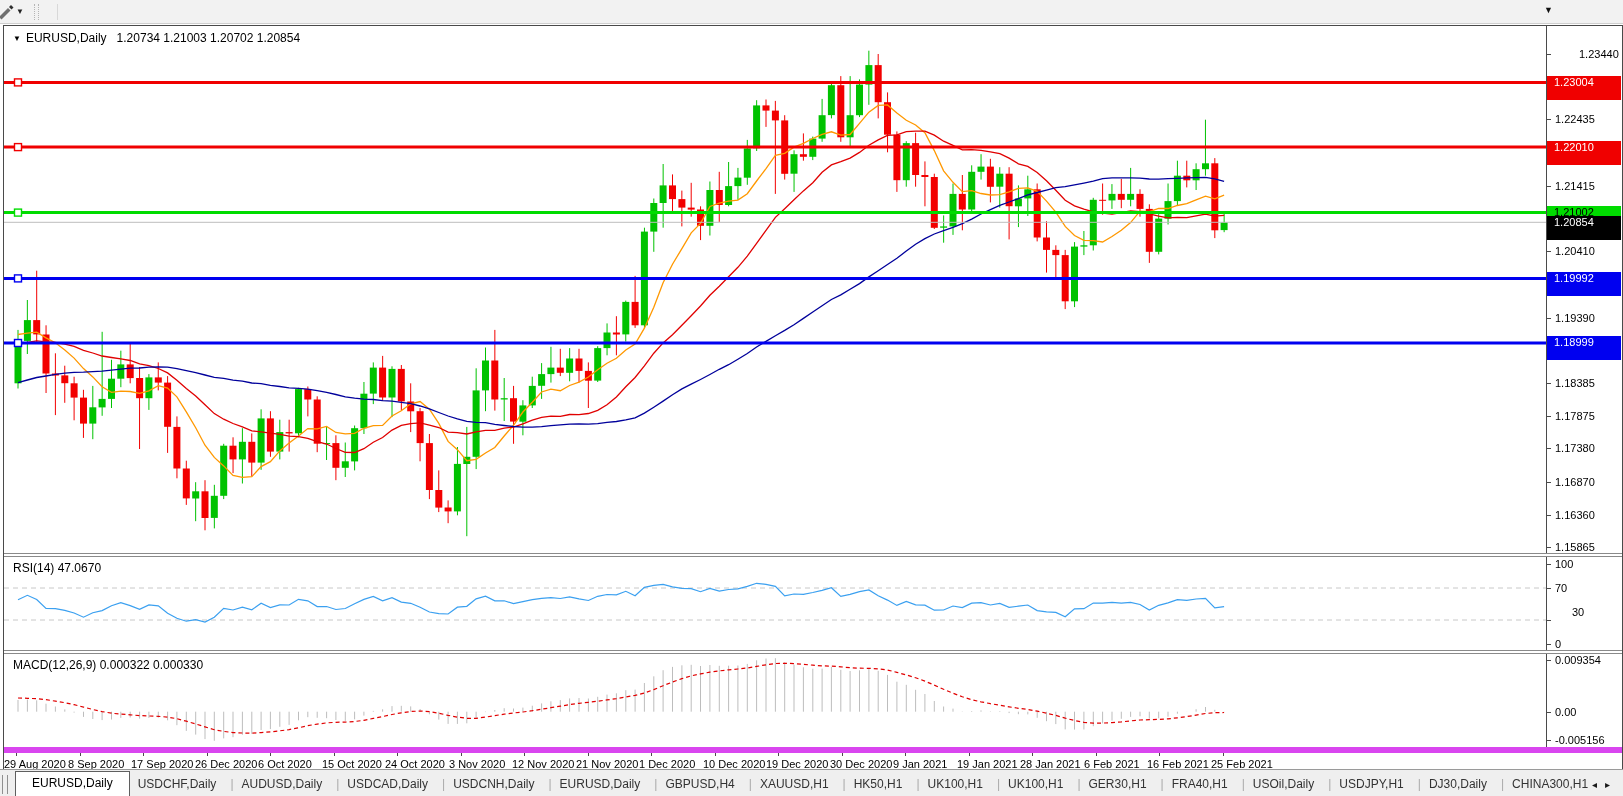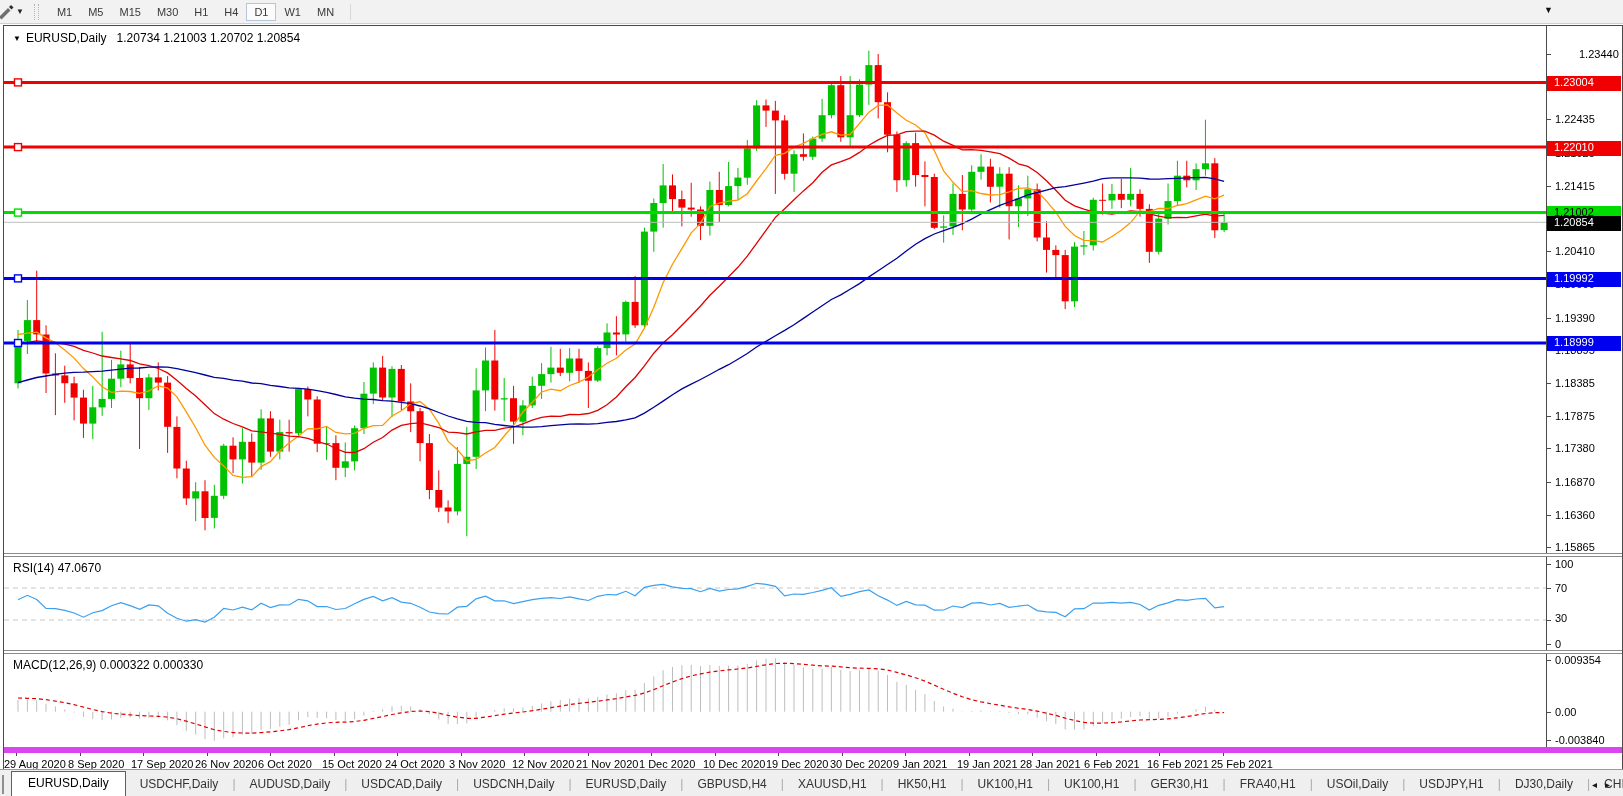--- a/index.html
+++ b/index.html
@@ -20,54 +20,53 @@
   #chartwin{position:absolute;left:3px;top:25px;width:1618px;height:742px;border:1px solid #4a4a4a;background:#0f172a;}
   .pane{position:relative;width:1618px;background:#fff;}
   #main-pane{height:527px;}
   #rsi-pane{height:93px;}
   #macd-pane{height:93px;}
   .pane-divider{height:4px;width:1618px;border-top:1px solid #8a8a8a;border-bottom:1px solid #8a8a8a;background:#fff;box-sizing:border-box;}
   .plot-svg{position:absolute;left:0;top:0;}
   .axis{position:absolute;right:0;top:0;width:76px;height:100%;border-left:1px solid #4a4a4a;background:#fff;box-sizing:border-box;}
   .tickmark{position:absolute;left:0;width:4px;height:1px;background:#4a4a4a;}
   .ticklabel{position:absolute;left:8px;font-size:11px;color:#000;white-space:nowrap;line-height:12px;}
-  .badge{position:absolute;left:0;width:74px;height:15px;line-height:13px;font-size:11px;padding-left:7px;box-sizing:border-box;white-space:nowrap;}
+  .badge{position:absolute;left:0;width:74px;height:24px;line-height:13px;font-size:11px;padding-left:7px;box-sizing:border-box;white-space:nowrap;}
   #chart-title{position:absolute;left:9px;top:5px;font-size:12px;color:#000;z-index:5;white-space:nowrap;}
   #chart-title .tri{font-size:8px;margin-right:5px;vertical-align:1px;}
   #chart-title .ohlc{margin-left:10px;}
   .ind-label{position:absolute;left:9px;top:4px;font-size:12px;color:#000;z-index:5;white-space:nowrap;}
 
   
   #date-axis{position:relative;width:1618px;height:25px;border-top:6px solid #d946ef;background:#fff;box-sizing:border-box;overflow:hidden;}
   .datelabel{position:absolute;top:5px;font-size:11px;color:#000;white-space:nowrap;}
   .datetick{position:absolute;top:0;width:1px;height:3px;background:#4a4a4a;}
 
   
   #tabbar{position:absolute;left:0;top:769px;width:1623px;height:27px;background:#efefef;border-top:1px solid #9a9a9a;display:flex;align-items:flex-end;overflow:hidden;}
   #tab-grip{width:4px;height:19px;border-left:1px solid #8f8f8f;border-right:1px solid #8f8f8f;margin:0 7px 3px 2px;}
-  .tab{font-size:12px;color:#333;padding:4px 14px 6px 14px;white-space:nowrap;cursor:default;}
+  .tab{font-size:12px;color:#333;padding:4px 14px 6px 8px;white-space:nowrap;cursor:default;}
   .tab.active{background:#fff;border:1px solid #5f5f5f;border-bottom:none;color:#000;padding:4px 16px 7px 16px;}
   .tabsep{color:#aaa;font-size:12px;padding-bottom:6px;}
   #tab-arrows{position:absolute;right:5px;bottom:7px;font-size:10px;color:#1a1a1a;letter-spacing:8px;}
 </style>
 </head>
 <body>
 
 <div id="app">
 
   <div id="toolbar">
     <span id="tool-icon">
       <svg width="16" height="16" viewBox="0 0 16 16">
         <path d="M1 13 L10 4 L12.5 6.5 L3.5 15.5 Z" fill="#6f6f6f"></path>
         <path d="M11 3 L13 1 L15.5 3.5 L13.5 5.5 Z" fill="#2f2f2f"></path>
       </svg>
     </span>
     <span class="dd-arrow">▼</span>
     <span class="grip"></span>
-    <span id="tf-group"><span class="tfbtn">M1</span><span class="tfbtn">M5</span><span class="tfbtn">M15</span><span class="tfbtn">M30</span><span class="tfbtn">H1</span><span class="tfbtn">H4</span><span class="tfbtn active">D1</span><span class="tfbtn">W1</span><span class="tfbtn">MN</span></span>
     <span class="toolbar-sep"></span>
     <span id="toolbar-overflow">▼</span>
   </div>
 
   <div id="chartwin">
 
     <div id="main-pane" class="pane">
       <div id="chart-title">
         <span class="tri">▼</span><span>EURUSD,Daily</span><span class="ohlc">1.20734 1.21003 1.20702 1.20854</span>
       </div>
@@ -403,21 +402,21 @@
           <line x1="0" y1="31.0" x2="1542" y2="31.0" stroke="#c8c8c8" stroke-width="1" stroke-dasharray="5 4"></line>
           <line x1="0" y1="63.0" x2="1542" y2="63.0" stroke="#c8c8c8" stroke-width="1" stroke-dasharray="5 4"></line>
           <polyline points="14.0,42.8 23.4,38.3 32.7,42.5 42.0,51.4 51.4,51.7 60.8,53.3 70.1,56.0 79.5,60.2 88.8,55.7 98.1,53.6 107.5,48.8 116.8,45.7 126.2,48.6 135.6,52.4 144.9,47.9 154.3,48.9 163.6,56.3 172.9,61.3 182.3,64.2 191.7,62.6 201.0,65.1 210.3,60.2 219.7,51.3 229.0,53.0 238.4,50.1 247.8,52.8 257.1,46.3 266.4,50.5 275.8,47.8 285.1,48.0 294.5,42.3 303.8,43.8 313.2,49.6 322.6,49.5 331.9,52.5 341.3,51.5 350.6,46.7 359.9,42.4 369.3,39.5 378.6,43.9 388.0,40.7 397.3,45.1 406.7,46.3 416.1,50.2 425.4,55.0 434.8,56.6 444.1,57.0 453.4,50.2 462.8,49.3 472.1,41.9 481.5,39.2 490.8,43.9 500.2,43.8 509.5,46.6 518.9,44.7 528.3,42.6 537.6,41.4 546.9,40.7 556.3,41.5 565.6,39.8 575.0,41.9 584.4,43.5 593.7,39.3 603.0,37.5 612.4,37.9 621.8,34.3 631.1,38.7 640.4,30.3 649.8,28.4 659.1,27.4 668.5,29.8 677.9,31.3 687.2,31.6 696.5,34.7 705.9,31.5 715.3,34.2 724.6,32.5 733.9,31.8 743.3,29.3 752.6,26.3 762.0,27.4 771.4,29.4 780.7,38.9 790.0,37.0 799.4,37.4 808.8,35.5 818.1,33.3 827.4,30.7 836.8,39.4 846.1,37.3 855.5,34.6 864.9,33.0 874.2,38.7 883.5,43.1 892.9,48.4 902.3,44.4 911.6,47.9 920.9,48.1 930.3,53.2 939.6,53.0 949.0,49.0 958.3,50.6 967.7,46.2 977.0,45.6 986.4,48.0 995.8,46.4 1005.1,50.3 1014.4,49.2 1023.8,48.0 1033.2,53.6 1042.5,54.8 1051.8,55.4 1061.2,59.8 1070.5,51.8 1079.9,51.7 1089.3,46.0 1098.6,46.1 1108.0,45.3 1117.3,46.1 1126.6,45.3 1136.0,47.5 1145.3,53.1 1154.7,48.3 1164.0,45.9 1173.4,42.7 1182.8,43.4 1192.1,42.0 1201.5,41.3 1210.8,50.9 1220.1,49.7" fill="none" stroke="#3ba0f0" stroke-width="1.2"></polyline>
         </svg>
       <div class="axis" id="rsi-axis">
           <div class="tickmark" style="top: 7px;"></div>
           <div class="ticklabel" style="top: 1px;">100</div>
           <div class="tickmark" style="top: 31px;"></div>
           <div class="ticklabel" style="top: 25px;">70</div>
           <div class="tickmark" style="top: 63px;"></div>
-          <div class="ticklabel" style="top: 55px;">30</div>
+          <div class="ticklabel" style="top: 49px; margin-left: 17px;">30</div>
           <div class="tickmark" style="top: 87px;"></div>
           <div class="ticklabel" style="top: 81px;">0</div>
         </div>
     </div>
 
     <div class="pane-divider"></div>
 
     <div id="macd-pane" class="pane">
       <div class="ind-label">MACD(12,26,9) 0.000322 0.000330</div>
       <svg id="macd-svg" class="plot-svg" width="1542" height="93">
@@ -554,33 +553,33 @@
             <line x1="1220.1" y1="57.7" x2="1220.1" y2="57.5" stroke="#bdbdbd" stroke-width="1"></line>
           </g>
           <polyline points="14.0,44.0 23.4,44.3 32.7,44.7 42.0,45.7 51.4,47.1 60.8,48.7 70.1,50.7 79.5,53.1 88.8,55.5 98.1,57.6 107.5,59.2 116.8,60.1 126.2,60.8 135.6,61.6 144.9,62.0 154.3,62.3 163.6,63.1 172.9,64.7 182.3,67.2 191.7,69.9 201.0,72.9 210.3,75.7 219.7,77.4 229.0,78.6 238.4,79.0 247.8,79.2 257.1,78.6 266.4,77.9 275.8,76.8 285.1,75.6 294.5,73.8 303.8,71.7 313.2,70.1 322.6,68.9 331.9,68.3 341.3,68.1 350.6,67.5 359.9,66.3 369.3,64.4 378.6,62.6 388.0,60.5 397.3,58.8 406.7,57.5 416.1,57.0 425.4,57.6 434.8,59.2 444.1,61.4 453.4,63.1 462.8,64.3 472.1,64.3 481.5,63.1 490.8,61.6 500.2,60.2 509.5,59.0 518.9,58.0 528.3,56.7 537.6,55.2 546.9,53.7 556.3,52.2 565.6,50.6 575.0,49.3 584.4,48.3 593.7,47.2 603.0,45.9 612.4,44.6 621.8,42.9 631.1,41.4 640.4,39.0 649.8,35.6 659.1,31.7 668.5,28.0 677.9,24.6 687.2,21.9 696.5,19.9 705.9,18.1 715.3,16.9 724.6,15.8 733.9,15.0 743.3,14.0 752.6,12.4 762.0,10.8 771.4,9.5 780.7,9.3 790.0,9.6 799.4,10.3 808.8,11.2 818.1,11.9 827.4,12.1 836.8,12.8 846.1,13.7 855.5,14.2 864.9,14.3 874.2,14.8 883.5,16.0 892.9,18.4 902.3,20.9 911.6,23.8 920.9,27.1 930.3,31.1 939.6,35.3 949.0,39.2 958.3,42.8 967.7,45.7 977.0,47.8 986.4,49.7 995.8,51.2 1005.1,52.8 1014.4,54.3 1023.8,55.5 1033.2,57.1 1042.5,59.2 1051.8,61.4 1061.2,64.2 1070.5,66.5 1079.9,68.3 1089.3,69.1 1098.6,69.1 1108.0,68.6 1117.3,67.9 1126.6,66.9 1136.0,66.0 1145.3,65.7 1154.7,65.4 1164.0,64.9 1173.4,63.8 1182.8,62.6 1192.1,61.1 1201.5,59.5 1210.8,58.7 1220.1,58.5" fill="none" stroke="#e00000" stroke-width="1.2" stroke-dasharray="4 3"></polyline>
         </svg>
       <div class="axis" id="macd-axis">
           <div class="tickmark" style="top: 6px;"></div>
           <div class="ticklabel" style="top: 0px;">0.009354</div>
           <div class="tickmark" style="top: 58px;"></div>
           <div class="ticklabel" style="top: 52px;">0.00</div>
           <div class="tickmark" style="top: 86px;"></div>
-          <div class="ticklabel" style="top: 80px;">-0.003840</div>
+          <div class="ticklabel" style="top: 80px;">-0.005156</div>
         </div>
     </div>
 
     <div id="date-axis">
         <div class="datetick" style="left: 12px;"></div>
         <div class="datelabel" style="left: 0px;">29 Aug 2020</div>
         <div class="datetick" style="left: 76px;"></div>
         <div class="datelabel" style="left: 64px;">8 Sep 2020</div>
         <div class="datetick" style="left: 139px;"></div>
         <div class="datelabel" style="left: 127px;">17 Sep 2020</div>
         <div class="datetick" style="left: 203px;"></div>
-        <div class="datelabel" style="left: 191px;">26 Nov 2020</div>
+        <div class="datelabel" style="left: 191px;">26 Dec 2020</div>
         <div class="datetick" style="left: 266px;"></div>
         <div class="datelabel" style="left: 254px;">6 Oct 2020</div>
         <div class="datetick" style="left: 330px;"></div>
         <div class="datelabel" style="left: 318px;">15 Oct 2020</div>
         <div class="datetick" style="left: 393px;"></div>
         <div class="datelabel" style="left: 381px;">24 Oct 2020</div>
         <div class="datetick" style="left: 457px;"></div>
         <div class="datelabel" style="left: 445px;">3 Nov 2020</div>
         <div class="datetick" style="left: 520px;"></div>
         <div class="datelabel" style="left: 508px;">12 Nov 2020</div>

